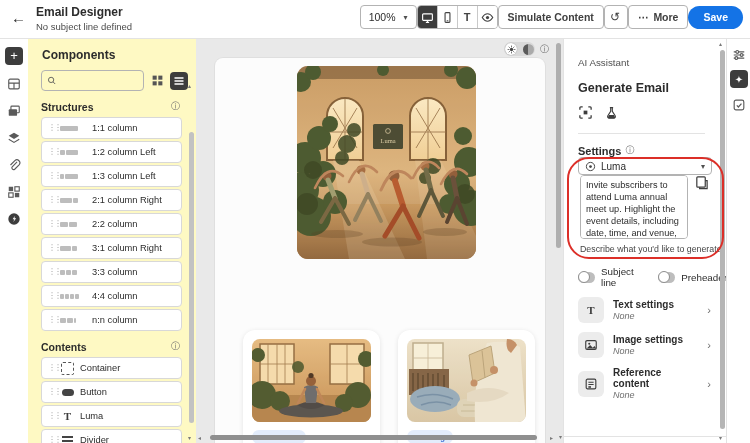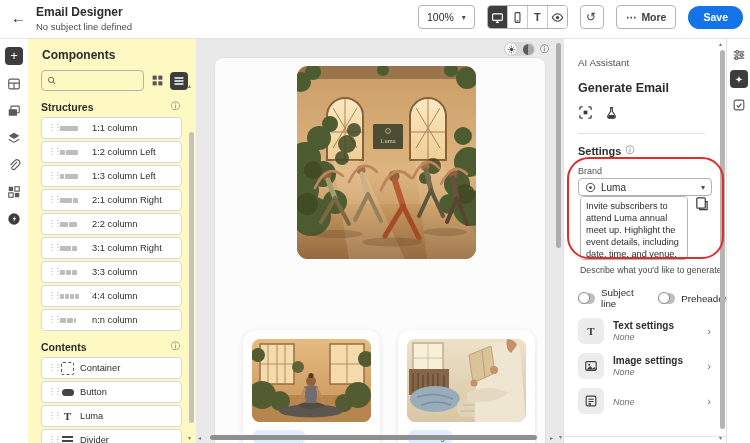--- a/index.html
+++ b/index.html
@@ -4,21 +4,21 @@
 <style>
   html,body{margin:0;padding:0;width:750px;height:443px;overflow:hidden;
     font-family:"Liberation Sans",sans-serif;background:#fff;color:#2c2c2c;}
   #app{position:absolute;inset:0;width:750px;height:443px;}
 
   
   .topbar{position:absolute;left:0;top:0;right:0;height:38px;background:#fff;border-bottom:1px solid #e3e3e3;z-index:6;}
   .back{position:absolute;left:11px;top:9px;font-size:15px;color:#2c2c2c;cursor:pointer;}
   .tb-title{position:absolute;left:36px;top:5px;font-size:12px;font-weight:bold;}
   .tb-sub{position:absolute;left:36px;top:21px;font-size:9.5px;color:#4b4b4b;}
-  .tb-right{position:absolute;right:7px;top:7px;height:20px;display:flex;align-items:center;gap:12px;}
+  .tb-right{position:absolute;right:7px;top:7px;height:20px;display:flex;align-items:center;gap:0;}
   .zoom-box{height:22px;border:1px solid #b3b3b3;border-radius:4px;display:flex;align-items:center;gap:8px;padding:0 8px;font-size:10.5px;}
   .chev{font-size:8px;color:#505050;}
   .devgroup{height:22px;border:1px solid #b3b3b3;border-radius:4px;display:flex;overflow:hidden;}
   .devseg{width:19px;height:22px;display:flex;align-items:center;justify-content:center;background:#fff;}
   .devseg + .devseg{border-left:1px solid #c9c9c9;}
   .devseg.active{background:#3d3d3d;}
   .devseg.active svg{stroke:#fff;}
   .devseg svg{stroke:#444;}
   .tbtn{height:22px;border:1px solid #b3b3b3;border-radius:4px;background:#fff;display:flex;align-items:center;gap:5px;padding:0 9px;font-size:10.5px;font-weight:bold;color:#404040;}
   .undo{width:12px;padding:0 5px;font-size:12px;font-weight:normal;}
@@ -142,20 +142,23 @@
         </div>
         <div class="devseg">
           <span class="tseg">T</span>
         </div>
         <div class="devseg">
           <svg width="13" height="13" viewBox="0 0 16 16">
               <path d="M1.5 8C3.5 4.8 5.6 3.5 8 3.5S12.5 4.8 14.5 8C12.5 11.2 10.4 12.5 8 12.5S3.5 11.2 1.5 8Z" fill="none" stroke-width="1.3"></path>
               <circle cx="8" cy="8" r="2" fill="#444" stroke="none"></circle>
             </svg>
         </div>
+      </div>
+      <div class="tbtn">
+        <span>Simulate Content</span>
       </div>
       <div class="tbtn undo">
         <span>↺</span>
       </div>
       <div class="tbtn">
         <span>⋯</span>
         <span>More</span>
       </div>
       <div class="save">Save</div>
     </div>
@@ -551,21 +554,20 @@
             <path d="M5 11h6l1.3 2.4a1.2 1.2 0 0 1-1 1.6H4.7a1.2 1.2 0 0 1-1-1.6Z" fill="#3d3d3d" stroke="none"></path>
           </svg>
       </span>
     </div>
     <div class="hline"></div>
 
     <div class="set-head">
       <span>Settings</span>
       <span class="info">ⓘ</span>
     </div>
-    <div class="brand-label">Brand</div>
     <div class="brand-select">
       <svg width="11" height="11" viewBox="0 0 16 16">
           <circle cx="8" cy="8" r="6" fill="none" stroke="#444" stroke-width="1.4"></circle>
           <circle cx="8" cy="8" r="2" fill="#444"></circle>
         </svg>
       <span>Luma</span>
       <span class="chev">▾</span>
     </div>
 
     <div class="red-oval"></div>
@@ -612,20 +614,21 @@
     </div>
     <div class="setrow">
       <span class="tile">
         <svg width="14" height="14" viewBox="0 0 16 16">
             <rect x="2.5" y="2.5" width="11" height="11" rx="1.5"></rect>
             <path d="M5 6h6M5 8.5h6" stroke-width="1.2"></path>
             <rect x="5" y="10.5" width="3" height="1.8" fill="#3d3d3d" stroke="none"></rect>
           </svg>
       </span>
       <span class="txt">
+        <div class="lab">Reference content</div>
         <div class="val">None</div>
       </span>
       <span class="rchev">›</span>
     </div>
 
     <div class="bot-line"></div>
     <div class="ai-sb">
       <span class="sarrow" style="top:-8px;left:-1px">▴</span>
       <div class="th"></div>
       <span class="sarrow" style="bottom:-10px;left:-1px">▾</span>

